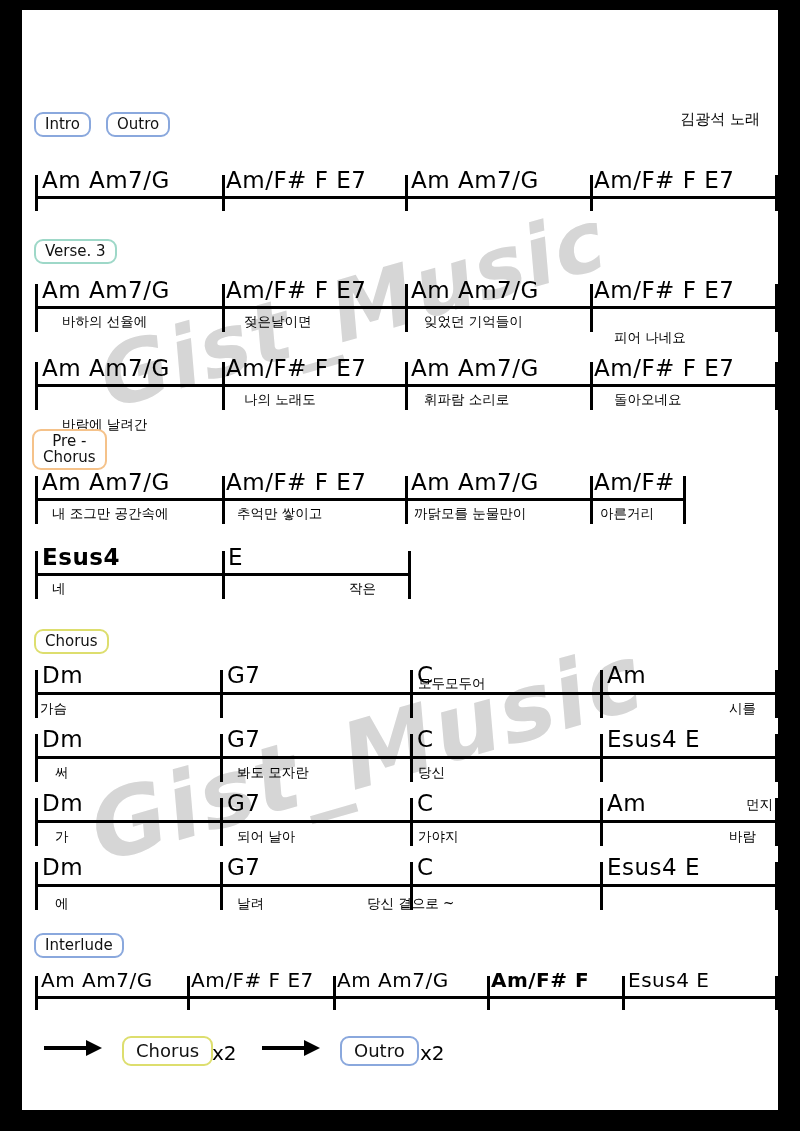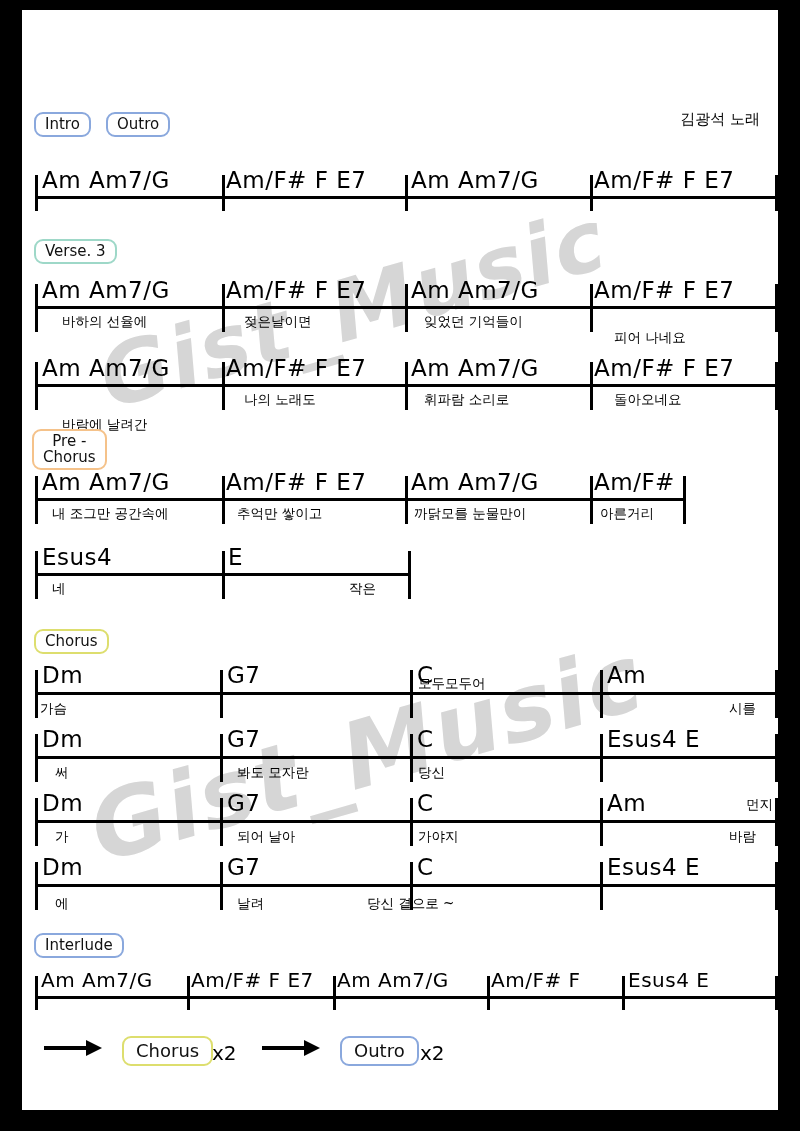--- a/index.html
+++ b/index.html
@@ -182,21 +182,21 @@
     <div class="lyric" style="left:215px; top:495px;">추억만 쌓이고</div>
     <div class="lyric" style="left:392px; top:495px;">까닭모를 눈물만이</div>
     <div class="lyric" style="left:578px; top:495px;">아른거리</div>
   </div>
 
   <div>
     <div class="staffline" style="left:13px; top:563px; width:375px;"></div>
     <div class="barline" style="left:13px; top:541px; height:48px;"></div>
     <div class="barline" style="left:200px; top:541px; height:48px;"></div>
     <div class="barline" style="left:386px; top:541px; height:48px;"></div>
-    <div class="chord" style="left:20px; top:534px;">Esus4</div>
+    <div class="chord" style="left:20px; top:534px;font-weight:bold;">Esus4</div>
     <div class="chord" style="left:206px; top:534px;">E</div>
     <div class="lyric" style="left:30px; top:570px;">네</div>
     <div class="lyric" style="left:327px; top:570px;">작은</div>
   </div>
 
   <div class="chip yellow" style="left:12px; top:619px;">Chorus</div>
 
   <div>
     <div class="staffline" style="left:13px; top:682px; width:742px;"></div>
     <div class="barline" style="left:13px; top:660px; height:48px;"></div>
@@ -271,21 +271,21 @@
     <div class="staffline" style="left:13px; top:986px; width:742px;"></div>
     <div class="barline" style="left:13px; top:966px; height:34px;"></div>
     <div class="barline" style="left:165px; top:966px; height:34px;"></div>
     <div class="barline" style="left:311px; top:966px; height:34px;"></div>
     <div class="barline" style="left:465px; top:966px; height:34px;"></div>
     <div class="barline" style="left:600px; top:966px; height:34px;"></div>
     <div class="barline" style="left:753px; top:966px; height:34px;"></div>
     <div class="chord" style="left:19px; top:958px; font-size:20px;">Am     Am7/G</div>
     <div class="chord" style="left:169px; top:958px; font-size:20px;">Am/F#  F  E7</div>
     <div class="chord" style="left:315px; top:958px; font-size:20px;">Am      Am7/G</div>
-    <div class="chord" style="left:469px; top:958px; font-size:20px;">Am/F#  F</div>
+    <div class="chord" style="left:469px; top:958px; font-size:20px;font-weight:bold;">Am/F#  F</div>
     <div class="chord" style="left:606px; top:958px; font-size:20px;">Esus4   E</div>
   </div>
 
   <div>
     <div class="arrow" style="left:22px; top:1030px; width:60px; height:16px;">
       <div class="shaft"></div>
         <div class="head"></div>
     </div>
     <div class="chip yellow" style="left:100px; top:1026px; font-size:18px; padding:3px 12px 4px 12px;">Chorus</div>
     <div class="xtimes" style="left:190px; top:1031px;">x2</div>

